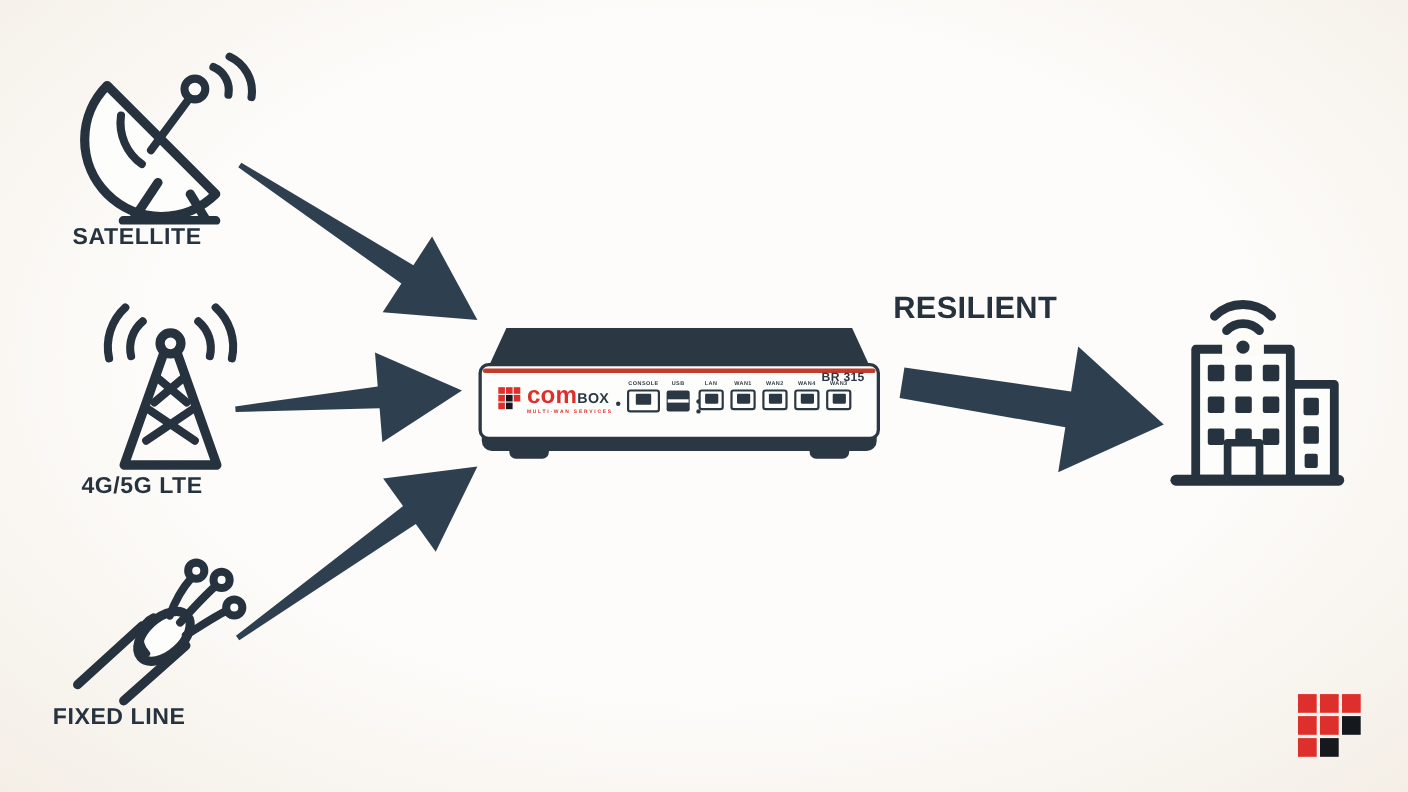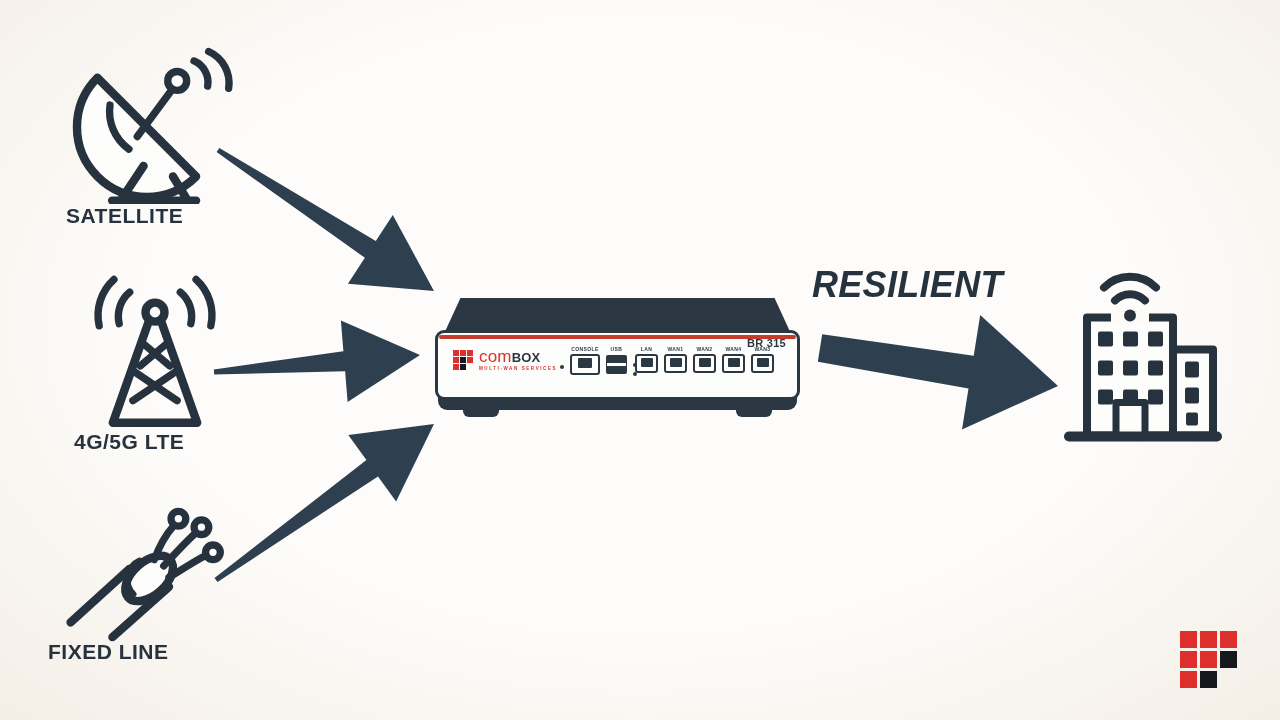--- a/index.html
+++ b/index.html
@@ -15,22 +15,22 @@
   svg .fw{fill:#fdfdfb;}
   svg .fi{fill:var(--ink);stroke:none;}
   svg .bg{fill:#fcfbf8;stroke:none;}
   
   .src-label{
     font-size:21px;font-weight:700;letter-spacing:.5px;color:var(--ink);
     white-space:nowrap;
   }
   
   .out-label{
-    width:190px;text-align:left;font-size:36px;font-weight:700;
-    line-height:1.15;color:var(--ink);letter-spacing:.3px;font-style:italic;
+    width:190px;text-align:left;font-size:28px;font-weight:700;
+    line-height:1.15;color:var(--ink);letter-spacing:.3px;
   }
   
   .router{left:435px;top:298px;width:365px;height:126px;}
   .router .lid{
     position:absolute;left:8px;top:0;width:349px;height:38px;
     background:var(--ink2);
     clip-path:polygon(5% 0,95% 0,100% 100%,0 100%);
     border-radius:8px 8px 0 0;
   }
   .router .base{
@@ -44,21 +44,21 @@
     box-sizing:border-box;
   }
   .router .stripe{position:absolute;left:1px;right:1px;top:2px;height:4px;background:var(--stripe);border-radius:2px;}
   
   .brand{position:absolute;left:15px;top:15px;display:flex;align-items:center;gap:6px;}
   .lgrid-s{display:grid;grid-template-columns:repeat(3,6px);grid-auto-rows:6px;gap:1px;}
   .lgrid-s div.r{background:var(--logo-red);}
   .lgrid-s div.k{background:var(--logo-black);}
   .brand-txt{display:flex;flex-direction:column;line-height:1;}
   .brand-word{display:flex;align-items:baseline;}
-  .brand-com{color:var(--logo-red);font-weight:400;font-size:17px;letter-spacing:.2px;}
+  .brand-com{color:var(--logo-red);font-weight:700;font-size:22px;letter-spacing:.2px;}
   .brand-box{color:var(--ink2);font-weight:700;font-size:13px;letter-spacing:.2px;}
   .brand-tag{color:var(--logo-red);font-size:4.5px;font-weight:700;letter-spacing:1.6px;margin-top:2px;}
   
   .mid{position:absolute;left:122px;top:13px;display:flex;align-items:flex-start;gap:6px;}
   .led{width:4px;height:4px;border-radius:50%;background:var(--ink2);}
   .led-col{display:flex;flex-direction:column;gap:5px;margin-top:17px;}
   .port-block{display:flex;flex-direction:column;align-items:center;}
   .port-lbl{font-size:5px;font-weight:700;color:var(--ink2);letter-spacing:.4px;margin-bottom:2px;}
   .rj-out{border:2.5px solid var(--ink2);border-radius:3px;background:#fff;display:flex;justify-content:center;}
   .console-out{width:26px;height:17px;}

